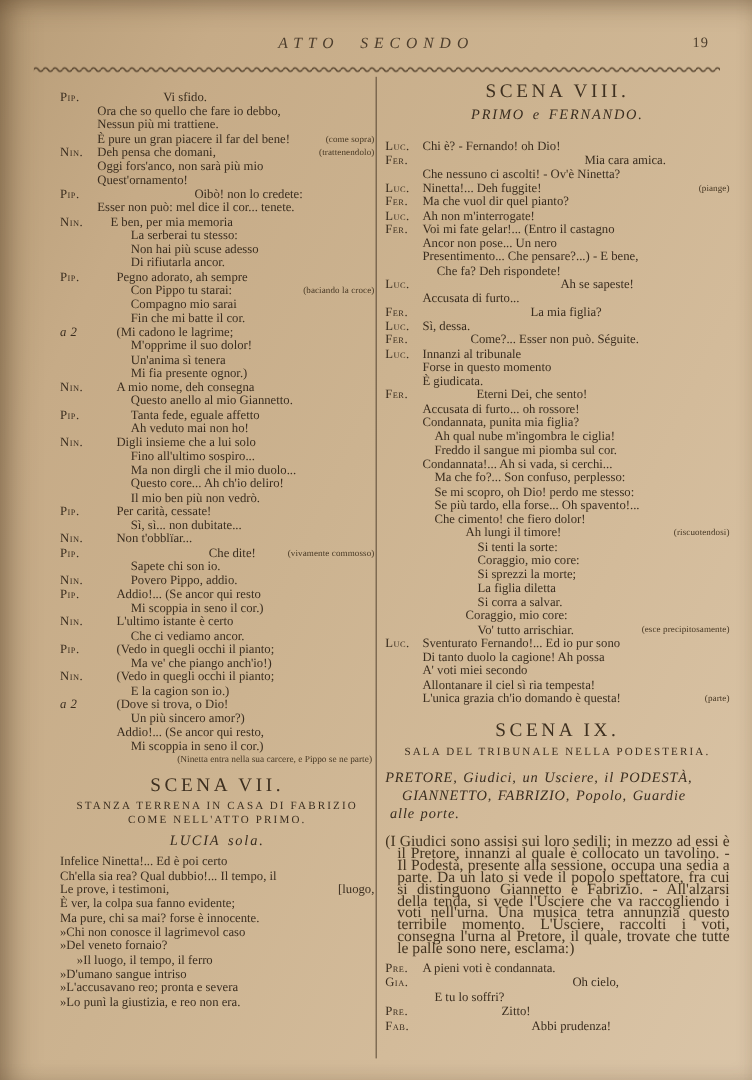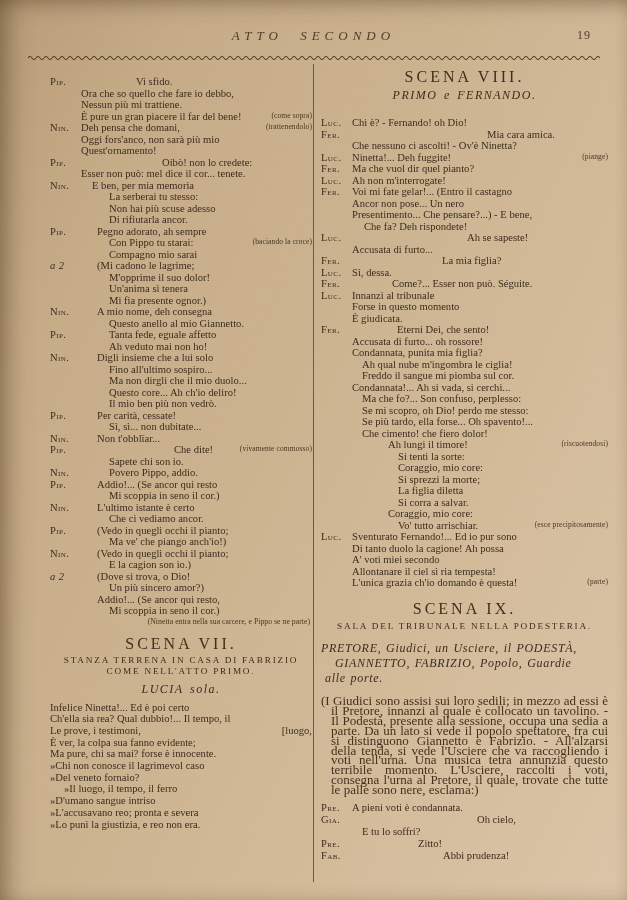--- a/index.html
+++ b/index.html
@@ -67,20 +67,21 @@
       <div class="verse-line"><span class="vtext" style="margin-left: 0px;">Quest'ornamento!</span></div>
       <div class="verse-line"><span class="speaker">Pip.</span><span class="vtext" style="margin-left: 81px;">Oibò! non lo credete:</span></div>
       <div class="verse-line"><span class="vtext" style="margin-left: 0px;">Esser non può: mel dice il cor... tenete.</span></div>
       <div class="verse-line"><span class="speaker">Nin.</span><span class="vtext" style="margin-left: 11px;">E ben, per mia memoria</span></div>
       <div class="verse-line"><span class="vtext" style="margin-left: 28px;">La serberai tu stesso:</span></div>
       <div class="verse-line"><span class="vtext" style="margin-left: 28px;">Non hai più scuse adesso</span></div>
       <div class="verse-line"><span class="vtext" style="margin-left: 28px;">Di rifiutarla ancor.</span></div>
       <div class="verse-line"><span class="speaker">Pip.</span><span class="vtext" style="margin-left: 16px;">Pegno adorato, ah sempre</span></div>
       <div class="verse-line"><span class="vtext" style="margin-left: 28px;">Con Pippo tu starai:</span><span class="note">(baciando la croce)</span></div>
       <div class="verse-line"><span class="vtext" style="margin-left: 28px;">Compagno mio sarai</span></div>
+      <div class="verse-line"><span class="vtext" style="margin-left: 28px;">Fin che mi batte il cor.</span></div>
       <div class="verse-line"><span class="speaker ital">a 2</span><span class="vtext" style="margin-left: 16px;">(Mi cadono le lagrime;</span></div>
       <div class="verse-line"><span class="vtext" style="margin-left: 28px;">M'opprime il suo dolor!</span></div>
       <div class="verse-line"><span class="vtext" style="margin-left: 28px;">Un'anima sì tenera</span></div>
       <div class="verse-line"><span class="vtext" style="margin-left: 28px;">Mi fia presente ognor.)</span></div>
       <div class="verse-line"><span class="speaker">Nin.</span><span class="vtext" style="margin-left: 16px;">A mio nome, deh consegna</span></div>
       <div class="verse-line"><span class="vtext" style="margin-left: 28px;">Questo anello al mio Giannetto.</span></div>
       <div class="verse-line"><span class="speaker">Pip.</span><span class="vtext" style="margin-left: 28px;">Tanta fede, eguale affetto</span></div>
       <div class="verse-line"><span class="vtext" style="margin-left: 28px;">Ah veduto mai non ho!</span></div>
       <div class="verse-line"><span class="speaker">Nin.</span><span class="vtext" style="margin-left: 16px;">Digli insieme che a lui solo</span></div>
       <div class="verse-line"><span class="vtext" style="margin-left: 28px;">Fino all'ultimo sospiro...</span></div>

